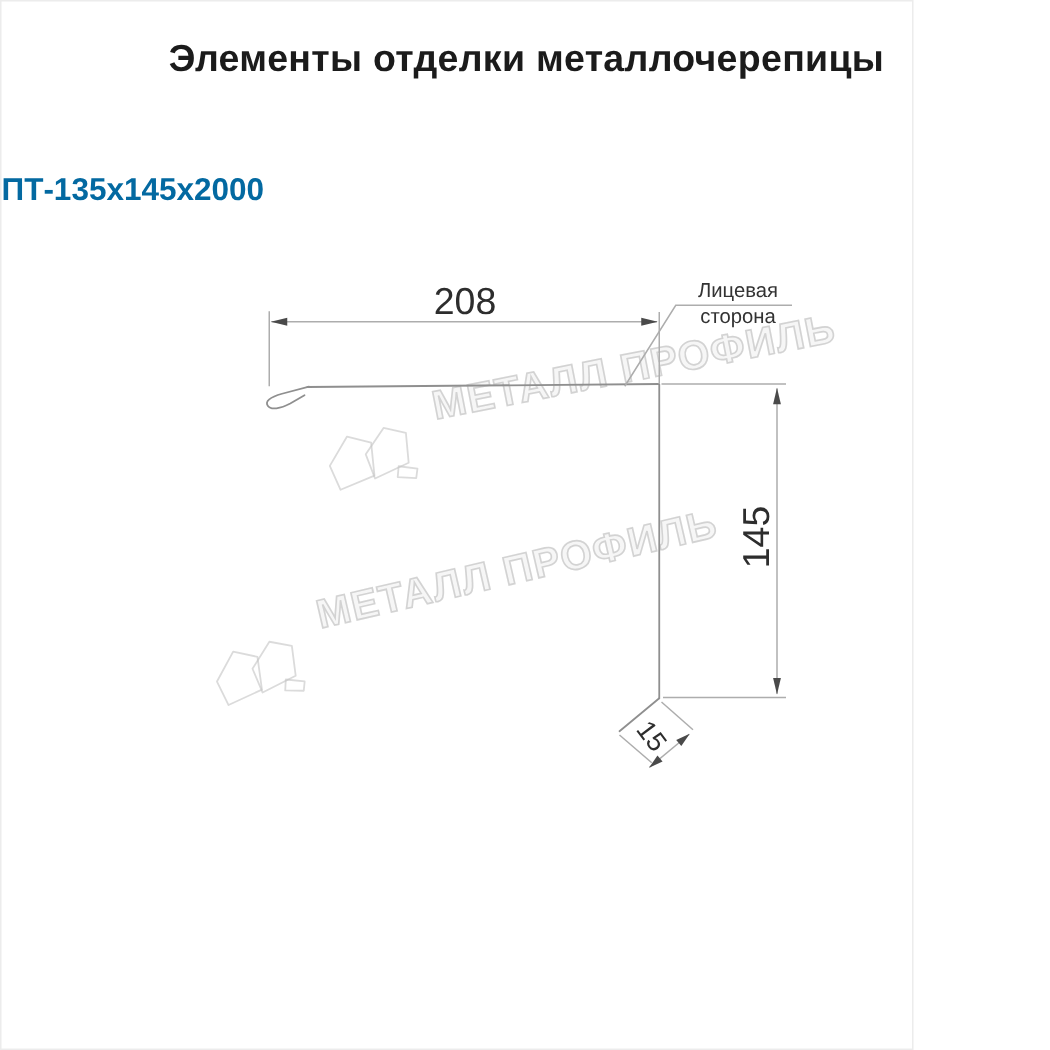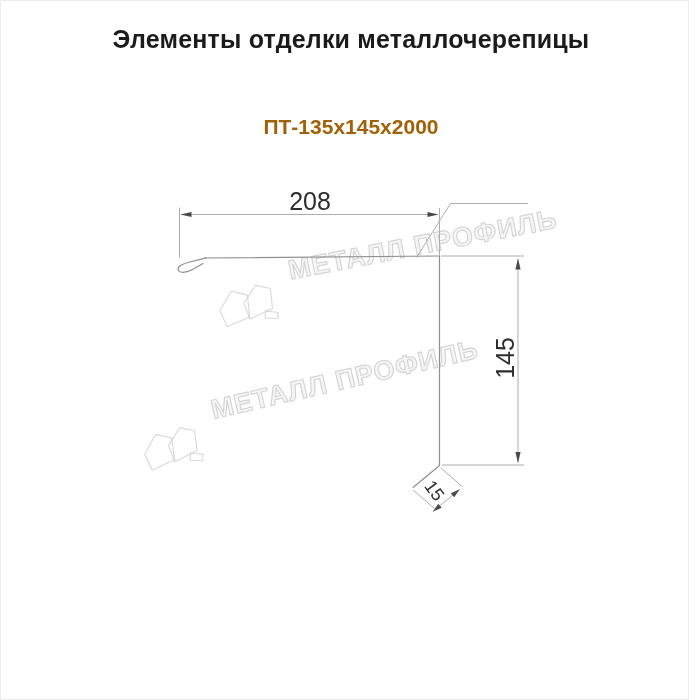--- a/index.html
+++ b/index.html
@@ -1,18 +1,18 @@
 <!DOCTYPE html>
 <html><head>
 <meta charset="utf-8">
 <style>
   html, body { margin: 0; padding: 0; background: #fff; }
   .canvas {
     position: relative;
-    width: 689px;
+    width: 609px;
     height: 700px;
     background: #ffffff;
     font-family: "Liberation Sans", "DejaVu Sans", sans-serif;
     overflow: hidden;
     box-sizing: border-box;
     border: 1px solid #ececec;
   }
   .page-title {
     position: absolute;
     left: 0; top: 24px; width: 700px;
@@ -26,24 +26,24 @@
     position: absolute;
     left: 0; top: 86px; width: 700px;
     text-align: center;
     font-size: 21px;
     font-weight: bold;
     color: #1b1b1b;
   }
   .product-code {
     position: absolute;
     left: 0; top: 114px; width: 700px;
-    text-align: center;
+    text-align: left;
     font-size: 21px;
     font-weight: bold;
-    color: #a16207;
+    color: #0369a1;
   }
   .drawing-svg { position: absolute; left: 0; top: 0; }
   .dim-label {
     position: absolute;
     color: #2d2d2d;
     font-size: 25px;
     white-space: nowrap;
   }
   .dim-135 { left: 309px; top: 202px; transform: translate(-50%, -54%); }
   .dim-145 { left: 504px; top: 357px; transform: translate(-50%, -50%) rotate(-90deg); }
@@ -140,15 +140,19 @@
       <polygon points="517,462 514.4,451 519.6,451"></polygon>
       <polygon points="458.8,488.2 453.2,496.3 449.8,492.3"></polygon>
       <polygon points="431.7,510.8 440.7,506.7 437.3,502.7"></polygon>
     </g>
   </svg>
 
   <span class="dim-label dim-135">208</span>
   <span class="dim-label dim-145">145</span>
   <span class="dim-label dim-15">15</span>
 
+  <div class="face-label">
+    <div>Лицевая</div>
+    <div>сторона</div>
+  </div>
 
 
 </div>
 
 </body></html>

